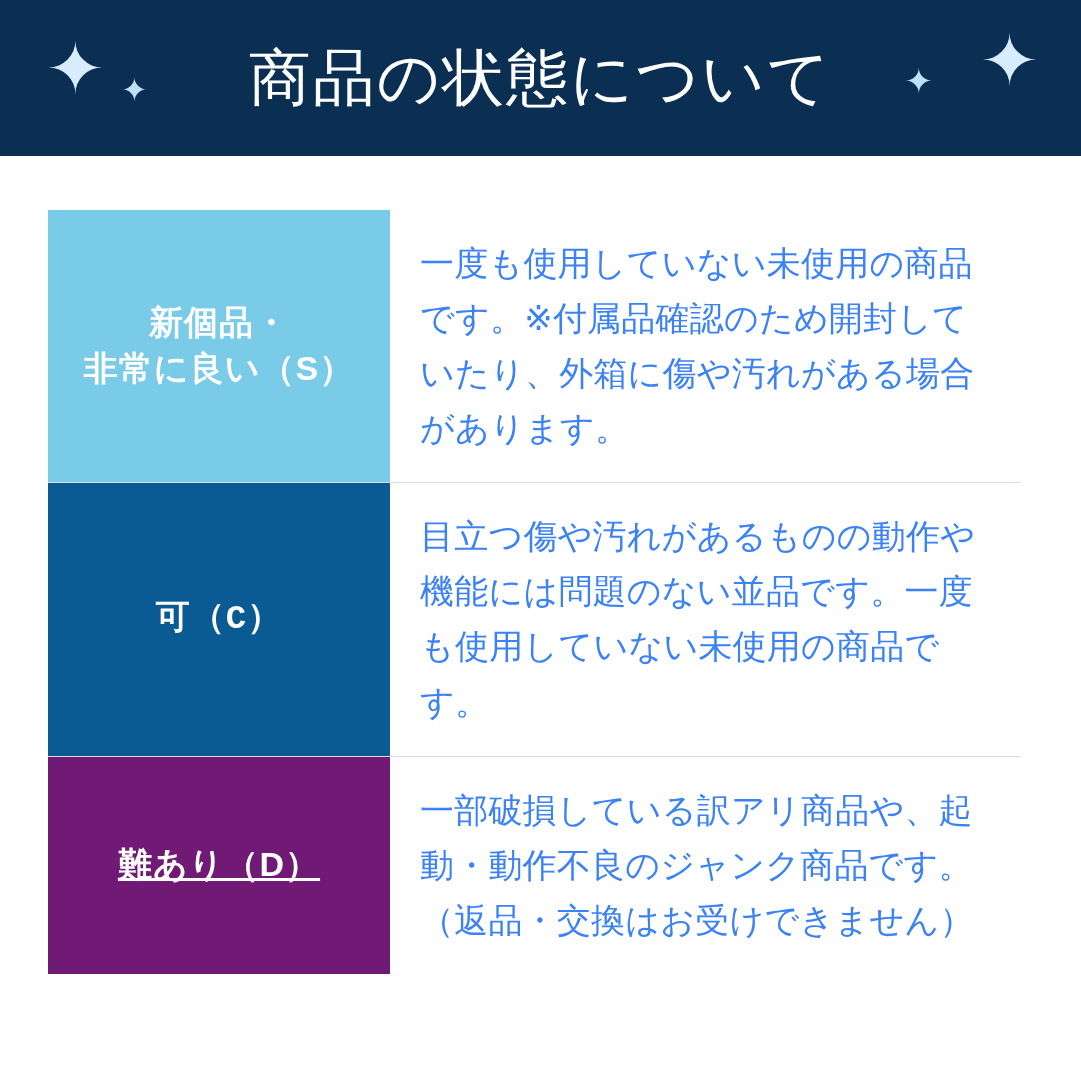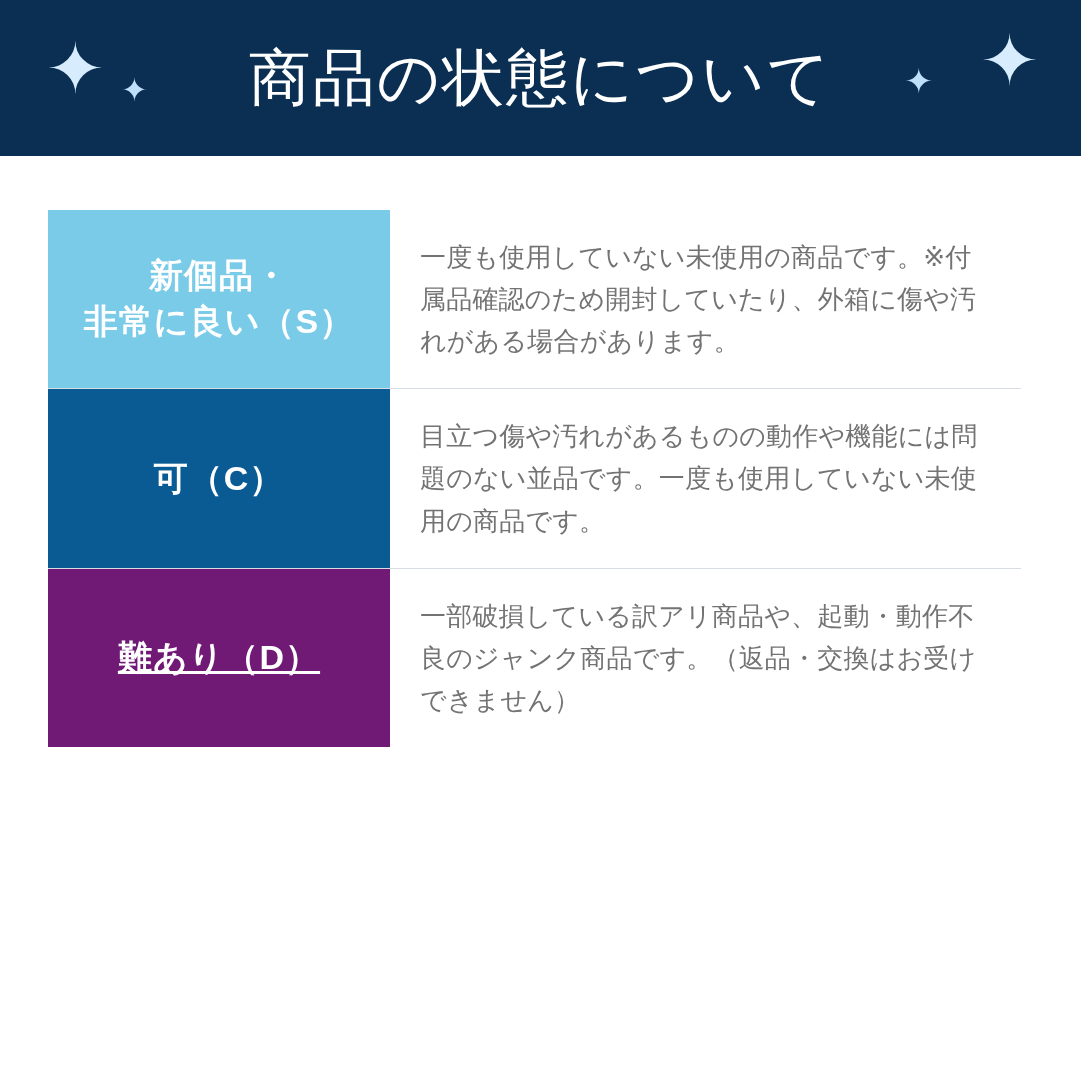--- a/index.html
+++ b/index.html
@@ -80,36 +80,36 @@
     letter-spacing: 1px;
     line-height: 1.35;
     padding: 0;
   }
   .grade-cell .g-line {
     display: block;
   }
   .desc-cell {
     padding: 26px 34px 26px 30px;
     vertical-align: middle;
-    color: #737373;
-    font-size: 26px;
+    color: #3b82f6;
+    font-size: 34px;
     line-height: 1.62;
     letter-spacing: 0.2px;
     background: #ffffff;
   }
   .row-s   .grade-cell { background: #79cbe8; }
   .row-a   .grade-cell { background: #0cb0e0; }
   .row-b   .grade-cell { background: #0083bd; }
   .row-c   .grade-cell { background: #0a5b93; }
   .row-d   .grade-cell { background: #701a75; text-decoration: underline; }
 
   .row-s .grade-cell { height: 170px; }
   .row-a .grade-cell { height: 168px; }
   .row-b .grade-cell { height: 168px; }
-  .row-c .grade-cell { height: 168px; }
+  .row-c .grade-cell { height: 168px; font-family: Liberation Mono, monospace; }
   .row-d .grade-cell { height: 168px; }
 </style>
 </head>
 <body>
 
 <div class="page">
 
   <div class="banner">
     <span class="sparkle spark-big-left">✦</span>
     <span class="sparkle spark-sm-left">✦</span>

